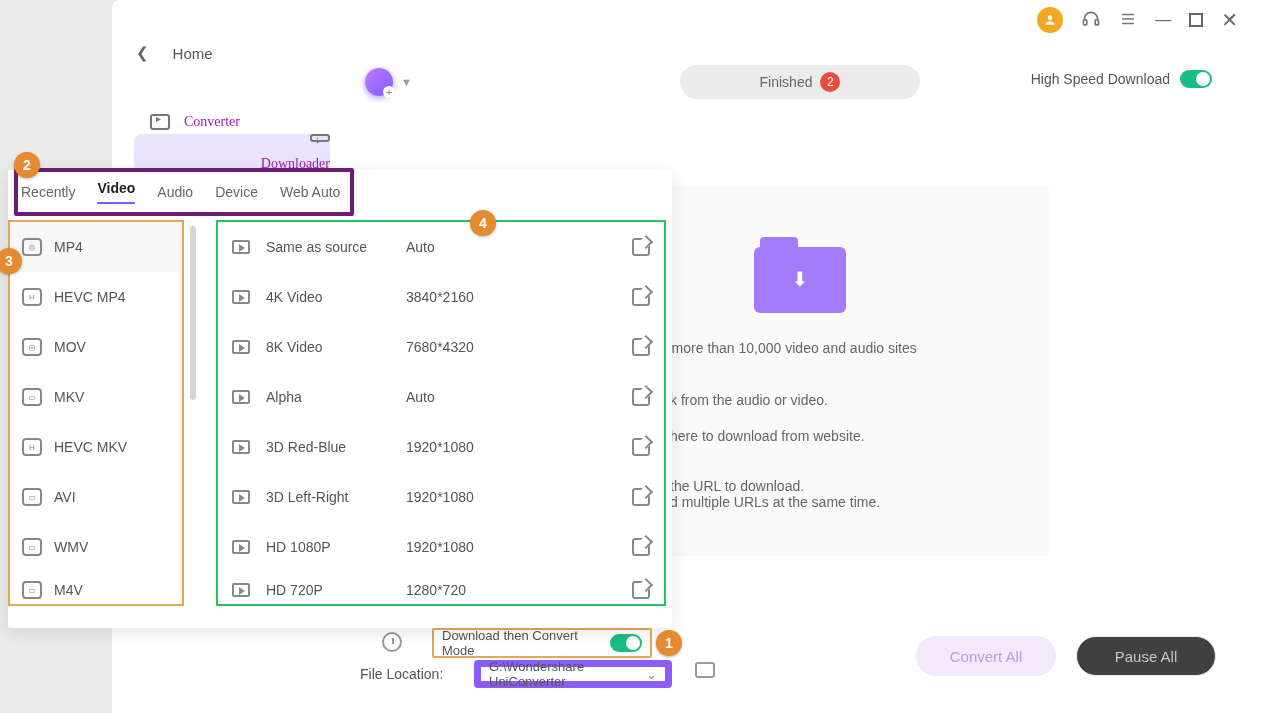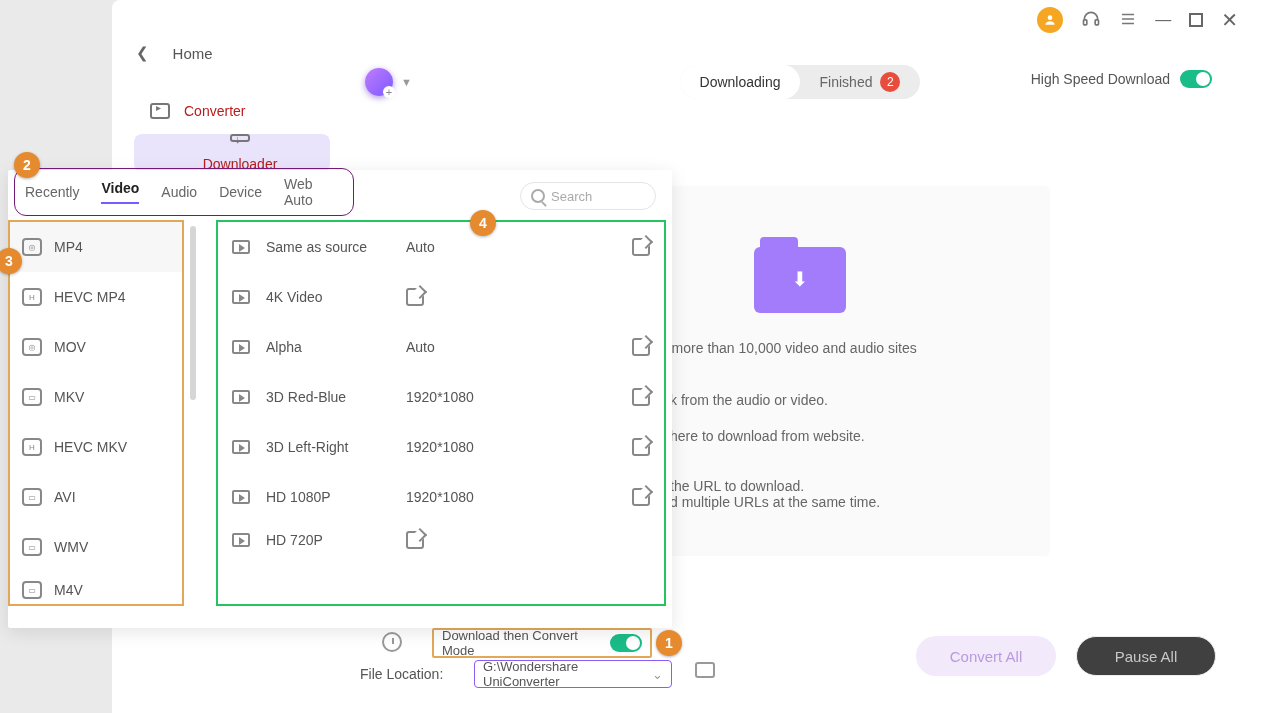--- a/index.html
+++ b/index.html
@@ -8,21 +8,21 @@
   .titlebar { position: absolute; top: 0; right: 0; height: 40px; display: flex; align-items: center; gap: 18px; padding-right: 24px; }
   .titlebar .avatar { width: 26px; height: 26px; border-radius: 50%; background: #f5a623; display:flex;align-items:center;justify-content:center;color:#fff; }
   .winctrl { font-size: 16px; color:#666; cursor:pointer; }
   .winctrl.box { width:14px;height:14px;border:2px solid #666;display:inline-block; }
 
   .appbg { position:absolute; left:112px; top:0; width:1150px; height:713px; background:#fff; border-radius:8px 0 0 0;}
 
   .home-row { position:absolute; left:136px; top:44px; display:flex; align-items:center; gap:24px; color:#555; font-size:15px;}
   .chev { font-size:15px; color:#666;}
 
-  .side-item { position:absolute; left:134px; width:196px; height:38px; display:flex; align-items:center; gap:14px; padding-left:16px; border-radius:8px; color:#b91c1c;}
+  .side-item { position:absolute; left:134px; width:196px; height:38px; display:flex; align-items:flex-end; gap:14px; padding-left:16px; border-radius:8px; color:#a21caf;font-family:Liberation Serif, serif;}
   .side-item.sel { background:#e9e3fb;flex-direction:column; }
   .side-icon { width:20px; height:16px; border:2px solid #777; border-radius:3px; position:relative;}
   .side-icon.dl::after{content:"↓";position:absolute;left:3px;top:-3px;font-size:11px;color:#777}
   .side-icon.cv::after{content:"▸";position:absolute;left:4px;top:-3px;font-size:10px;color:#777}
 
   .topcontrols { position:absolute; left:365px; top:62px; width:870px; height:40px; display:flex; align-items:center; }
   .link-icon { width:28px;height:28px;border-radius:50%;background:linear-gradient(135deg,#c17bff,#7b5bff);box-shadow:0 2px 6px rgba(100,50,200,.5);position:relative;}
   .link-icon .plus{position:absolute;right:-2px;bottom:-2px;width:12px;height:12px;border-radius:50%;background:#fff;color:#888;font-size:11px;display:flex;align-items:center;justify-content:center}
   .dropdown-caret{margin-left:8px;color:#999;font-size:11px}
 
@@ -40,30 +40,30 @@
   .folder { width:92px;height:66px;background:#a37cfc;border-radius:6px;position:relative}
   .folder::before{content:"";position:absolute;top:-10px;left:6px;width:38px;height:14px;background:#a37cfc;border-radius:4px 4px 0 0}
   .folder .arrow{position:absolute;left:50%;top:50%;transform:translate(-50%,-55%);color:#fff;font-size:20px}
   .emptyline{position:absolute;left:408px;color:#666;font-size:14px}
   .clock-icon{width:20px;height:20px;border:2px solid #999;border-radius:50%;position:relative}
   .clock-icon::after{content:"";position:absolute;left:8px;top:4px;width:2px;height:6px;background:#999}
 
   .mode-box { position:absolute; left:432px; top:628px; width:220px; height:30px; border:2px solid #e2a85a; border-radius:2px; display:flex; align-items:center; padding:0 8px; gap:28px; color:#555; font-size:13px;}
 
   .fl-label{position:absolute;left:360px;top:666px;color:#555}
-  .fl-select{position:absolute;left:474px;top:660px;width:198px;height:28px;border:1px solid #8b5cf6;border-radius:4px;display:flex;align-items:center;padding:0 8px;color:#555;font-size:13px;justify-content:space-between}
+  .fl-select{position:absolute;left:474px;top:660px;width:198px;height:28px;border:7px solid #8b5cf6;border-radius:4px;display:flex;align-items:center;padding:0 8px;color:#555;font-size:13px;justify-content:space-between}
   .fl-folder{position:absolute;left:695px;top:662px;width:20px;height:16px;border:2px solid #999;border-radius:3px}
 
   .ghost-btn{width:140px;height:40px;border-radius:22px;display:flex;align-items:center;justify-content:center;font-size:15px}
   .resume-btn{position:absolute;right:206px;top:636px;background:#f2e9fb;color:#b99adf}
   .pause-btn{position:absolute;right:46px;top:636px;background:#404040;border:1px solid #eee;color:#c7c7c7}
 
   
   .popup { position:absolute; left:8px; top:170px; width:664px; height:458px; background:#fff; box-shadow:0 4px 18px rgba(0,0,0,.1); border-radius:2px;}
-  .tabs-box { position:absolute; left:6px; top:-2px; width:340px; height:48px; border:1px solid #701a75; border-radius:12px; display:flex; align-items:center; padding:0 10px; gap:22px;}
+  .tabs-box { position:absolute; left:6px; top:-2px; width:340px; height:48px; border:4px solid #701a75; border-radius:2px; display:flex; align-items:center; padding:0 3px; gap:22px;}
   .tab { color:#666; font-size:14px; cursor:pointer;}
   .tab.active { color:#222; font-weight:600; border-bottom:2px solid #7b5bff; padding-bottom:6px;}
 
   .search-wrap{position:absolute;top:12px;right:16px;width:136px;height:28px;border:1px solid #e5e5e5;border-radius:16px;display:flex;align-items:center;padding:0 10px;gap:6px;color:#aaa}
   .magnifier{width:14px;height:14px;border:2px solid #aaa;border-radius:50%;position:relative}
   .magnifier::after{content:"";position:absolute;right:-4px;bottom:-4px;width:6px;height:2px;background:#aaa;transform:rotate(45deg)}
 
   .fmt-box{position:absolute;left:0;top:50px;width:176px;height:386px;border:2px solid #e2a85a}
   .fmt-item{height:50px;display:flex;align-items:center;gap:12px;padding-left:12px;color:#555;font-size:14px;cursor:pointer}
   .fmt-item.sel{background:#f7f7f7}
@@ -132,23 +132,20 @@
 </div>
 
 <div class="topcontrols">
   <div class="link-icon">
       <span class="plus">+</span>
     </div>
   <span class="dropdown-caret">▼</span>
 </div>
 
 <div class="segbar">
-  <div class="seg active">
-      <span>Downloading</span>
-    </div>
   <div class="seg">
     <span>Finished</span>
     <span class="badge">2</span>
   </div>
 </div>
 
 <div class="hsdl">
   <span>High Speed Download</span>
   <span class="toggle"></span>
 </div>
@@ -184,24 +181,20 @@
 <div class="popup">
 
   <div class="tabs-box">
     <span class="tab">Recently</span>
     <span class="tab active">Video</span>
     <span class="tab">Audio</span>
     <span class="tab">Device</span>
     <span class="tab">Web Auto</span>
   </div>
 
-  <div class="search-wrap">
-    <span class="magnifier"></span>
-    <span style="font-size:13px" textcontent="Search">Search</span>
-  </div>
 
   <div class="fmt-box">
     <div class="fmt-item sel">
         <span class="fmt-icon">◎</span>
         <span>MP4</span>
       </div>
     <div class="fmt-item">
         <span class="fmt-icon">H</span>
         <span>HEVC MP4</span>
       </div>
@@ -236,20 +229,27 @@
   <div class="res-box">
     <div class="res-row">
         <span class="play"></span>
         <span class="name">Same as source</span>
         <span class="spec">Auto</span>
         <span class="edit"></span>
       </div>
     <div class="res-row">
         <span class="play"></span>
         <span class="name">4K Video</span>
+        <span class="spec">3840*2160</span>
+        <span class="edit"></span>
+      </div>
+    <div class="res-row">
+        <span class="play"></span>
+        <span class="name">8K Video</span>
+        <span class="spec">7680*4320</span>
         <span class="edit"></span>
       </div>
     <div class="res-row">
         <span class="play"></span>
         <span class="name">Alpha</span>
         <span class="spec">Auto</span>
         <span class="edit"></span>
       </div>
     <div class="res-row">
         <span class="play"></span>
@@ -265,20 +265,21 @@
       </div>
     <div class="res-row">
         <span class="play"></span>
         <span class="name">HD 1080P</span>
         <span class="spec">1920*1080</span>
         <span class="edit"></span>
       </div>
     <div class="res-row" style="height:36px">
         <span class="play"></span>
         <span class="name">HD 720P</span>
+        <span class="spec">1280*720</span>
         <span class="edit"></span>
       </div>
   </div>
 </div>
 
 <div class="callout c1">1</div>
 <div class="callout c2">2</div>
 <div class="callout c3">3</div>
 <div class="callout c4">4</div>
 

